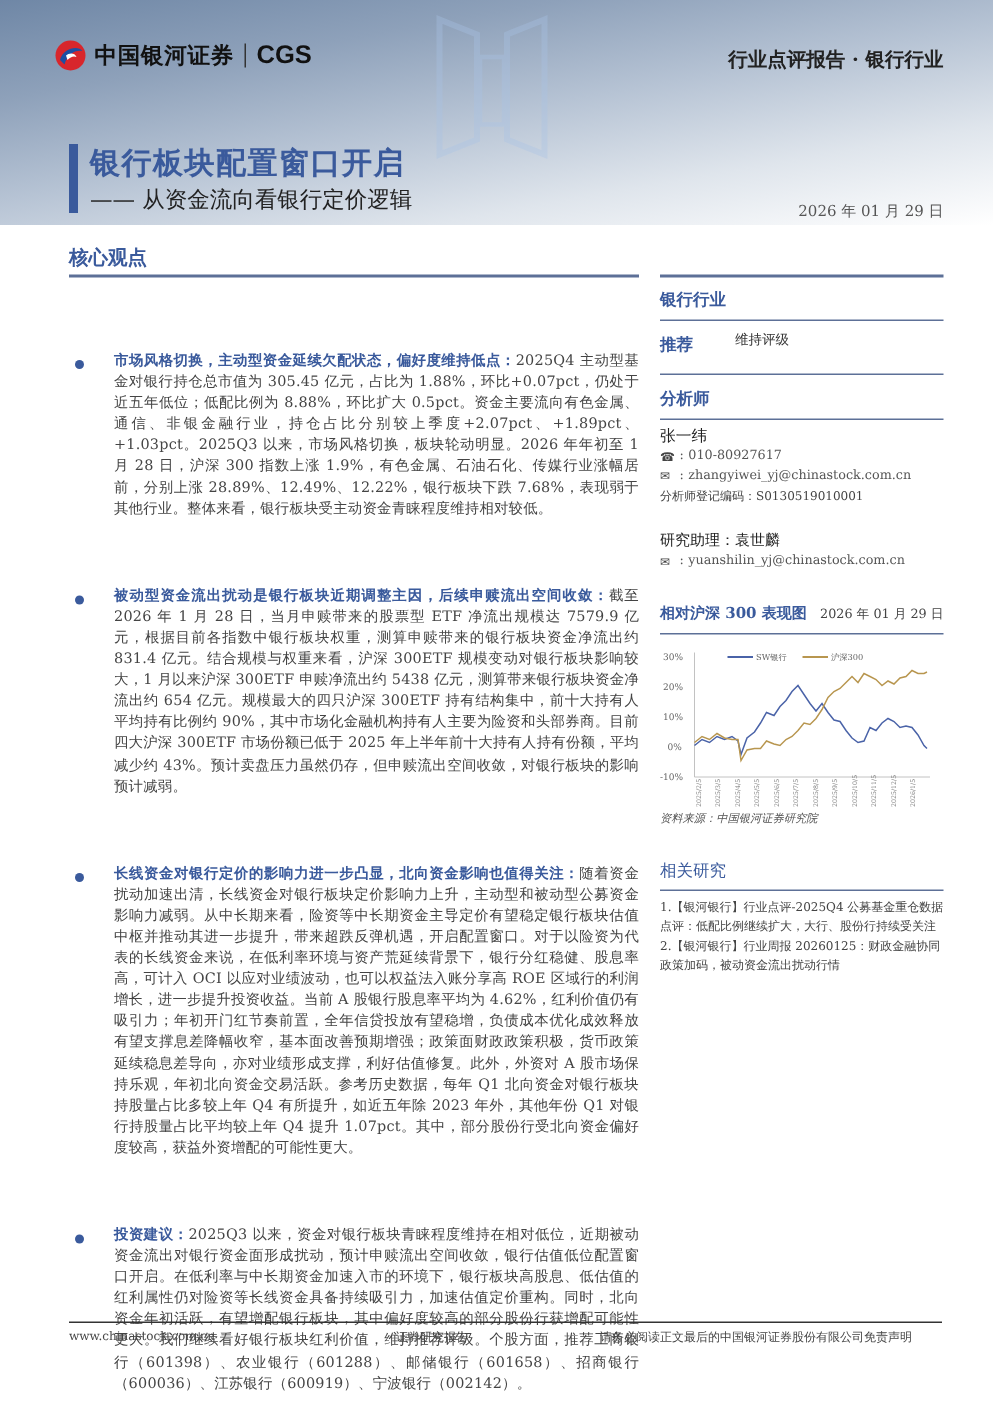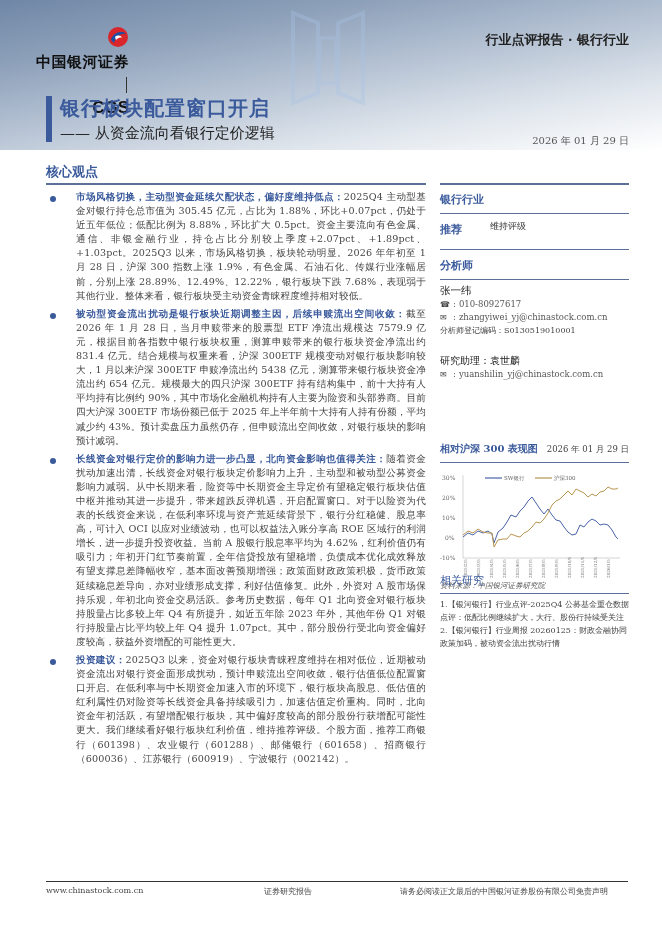--- a/index.html
+++ b/index.html
@@ -8,21 +8,21 @@
 
   .header-bg {
     position: absolute; left: 0; top: 0; width: 662px; height: 150px;
     background: linear-gradient(170deg, #6f87a6 0%, #8ea1ba 25%, #b6c3d4 50%, #dfe5ec 75%, #ffffff 100%);
   }
   .watermark {
     position: absolute; left: 288px; top: 8px; width: 80px; height: 100px;
     opacity: 0.35;
   }
   .logo {
-    position: absolute; left: 36px; top: 26px; display: flex; align-items: flex-end; gap: 5px; flex-direction: column;
+    position: absolute; left: 36px; top: 26px; display: flex; align-items: center; gap: 5px;
   }
   .logo-mark { width: 22px; height: 22px; }
   .logo-text {
     font-family: "DejaVu Sans", "Liberation Sans", sans-serif; font-weight: bold;
     font-size: 15px; color: #111; letter-spacing: 0.5px;
   }
   .logo-sep { width: 1px; height: 16px; background: #333; margin: 0 2px; }
   .logo-cgs { font-family: "Liberation Sans", sans-serif; font-weight: bold; font-size: 17px; color: #111; }
   .report-type {
     position: absolute; right: 33px; top: 31px; font-size: 13px; font-weight: bold; color: #222;
@@ -43,21 +43,21 @@
   }
 
   .section-title {
     position: absolute; left: 46px; top: 163px; font-size: 13px; font-weight: bold; color: #3a5a9c;
   }
   .section-rule {
     position: absolute; left: 46px; top: 183px; width: 380px; height: 2px; background: #5d7097;
   }
 
   .bullets { position: absolute; left: 46px; top: 190px; width: 380px; }
-  .bullet { display: flex; margin-bottom: 4px; }
+  .bullet { display: flex; margin-bottom: 4px; margin-top: 44px; }
   .bullet-dot {
     width: 6px; height: 6px; border-radius: 50%; background: #3a5a9c; margin: 6px 20px 0 4px; flex: none;
   }
   .bullet-body {
     font-size: 9.6px; line-height: 14.1px; color: #444; text-align: justify; letter-spacing: 0.15px;
   }
   .bullet-head { font-weight: bold; color: #3a5a9c; }
 
   .sidebar { position: absolute; left: 440px; top: 183px; width: 189px; }
   .side-rule-top { height: 2px; background: #5d7097; margin-bottom: 5px; }
@@ -65,21 +65,21 @@
   .side-rule { height: 1px; background: #5d7097; margin: 4px 0; }
   .rating-row { display: flex; align-items: flex-start; gap: 28px; padding: 2px 0 6px; }
   .rating-val { font-size: 9px; color: #333; }
   .analyst-name { font-size: 10.5px; color: #222; margin-top: 2px; }
   .contact { font-size: 8.5px; color: #555; line-height: 13px; display: flex; align-items: center; gap: 3px; }
   .contact-ico { font-size: 8px; color: #444; width: 10px; }
   .reg { font-size: 8px; color: #444; line-height: 13px; }
   .assistant { font-size: 10px; color: #222; margin-top: 17px; line-height: 14px; }
 
   .chart-box { position: absolute; left: 440px; top: 402px; width: 189px; }
-  .chart-head { display: flex; justify-content: space-between; align-items: baseline; margin-top: 40px; }
+  .chart-head { display: flex; justify-content: space-between; align-items: baseline; }
   .chart-title { font-size: 10px; font-weight: bold; color: #3a5a9c; }
   .chart-date { font-size: 8.5px; color: #444; }
   .chart-rule { height: 1px; background: #5d7097; margin-top: 6px; }
   .chart-svg { display: block; margin-top: 4px; }
   .chart-source { font-size: 7.5px; font-style: italic; color: #555; margin-top: 2px; }
 
   .related { position: absolute; left: 440px; top: 573px; width: 189px; }
   .related-title { font-size: 11px; font-weight: normal; color: #3a5a9c; }
   .related-rule { height: 1px; background: #5d7097; margin: 5px 0 4px; }
   .related-item { font-size: 8px; color: #444; line-height: 13px; }

